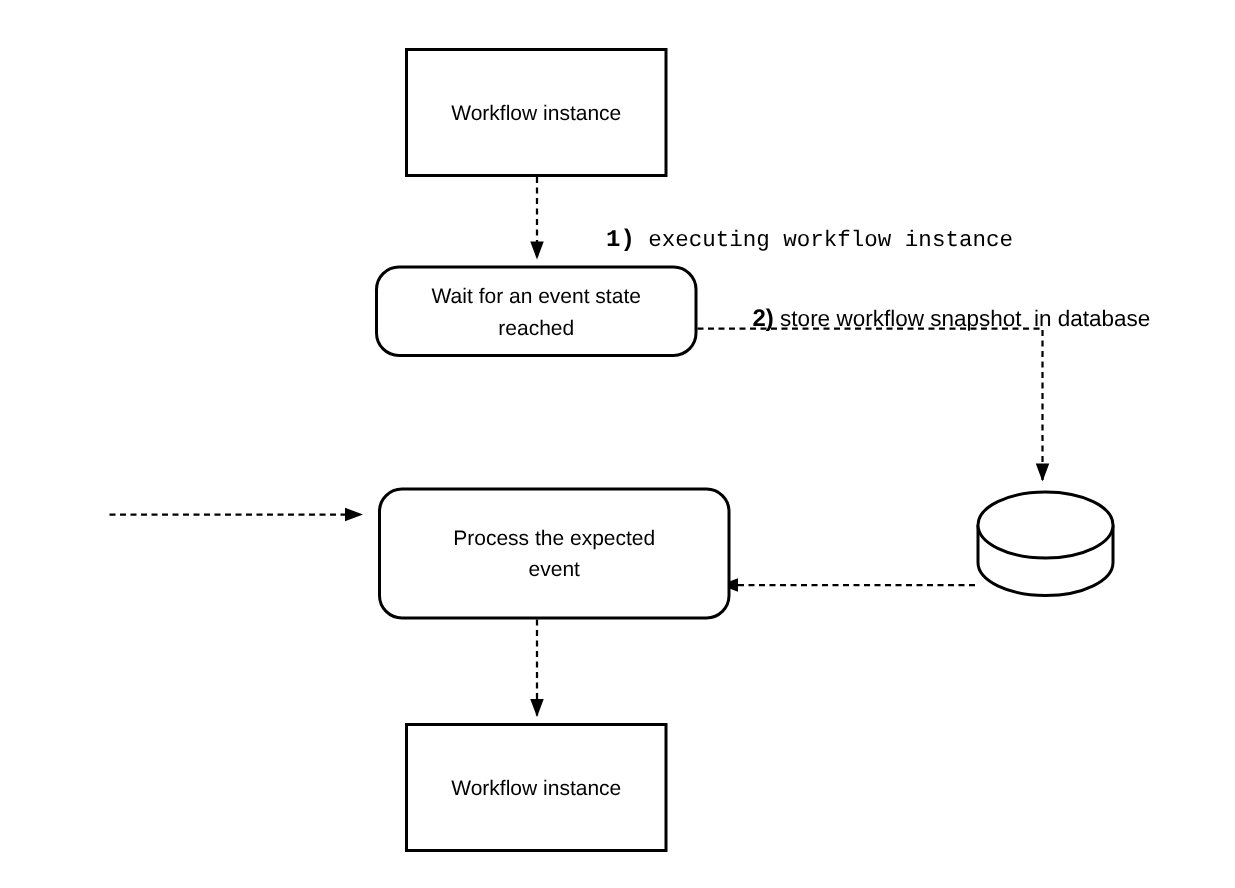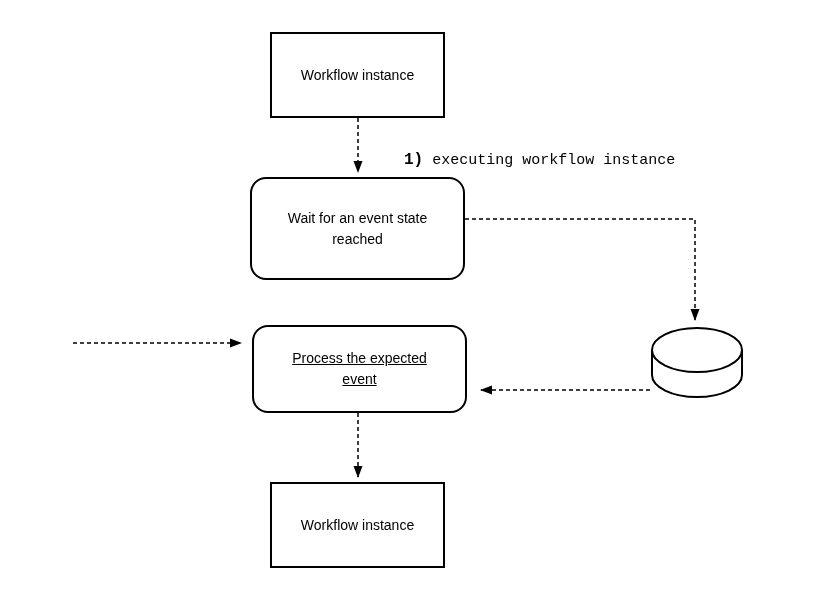--- a/index.html
+++ b/index.html
@@ -26,22 +26,22 @@
     display: flex;
     align-items: center;
     justify-content: center;
     text-align: center;
     font-size: 14px;
     line-height: 21px;
   }
   .node .node-label { white-space: pre-line; }
   .rounded { border-radius: 16px; }
   .rect-top    { left: 270px; top: 32px;  width: 175px; height: 86px; }
-  .rounded-wait{ left: 250px; top: 177px; width: 215px; height: 103px; }
-  .rounded-proc{ left: 252px; top: 325px; width: 215px; height: 88px; text-decoration: underline; }
+  .rounded-wait{ left: 250px; top: 177px; width: 215px; height: 61px; }
+  .rounded-proc{ left: 252px; top: 325px; width: 235px; height: 88px; }
   .rect-bottom { left: 270px; top: 482px; width: 175px; height: 86px; }
   .edge-label {
     position: absolute;
     white-space: pre;
     font-size: 15px;
     line-height: 19px;
   }
   .edge-label .num { font-weight: bold; font-size: 16px; }
   .lbl-1 { left: 368px; top: 132px; font-family: Liberation Mono, monospace; }
   .lbl-2 { left: 485px; top: 184px; }
@@ -92,17 +92,20 @@
   </div>
 
   <div class="node rect-bottom">
     <div class="node-label">Workflow instance</div>
   </div>
 
   <div class="edge-label lbl-1">
     <span class="num">1)</span><span> executing workflow instance</span>
   </div>
 
+  <div class="edge-label lbl-2">
+    <span class="num">2)</span><span> store workflow snapshot  in database</span>
+  </div>
 
 
 
 
 </div>
 
 </body></html>

